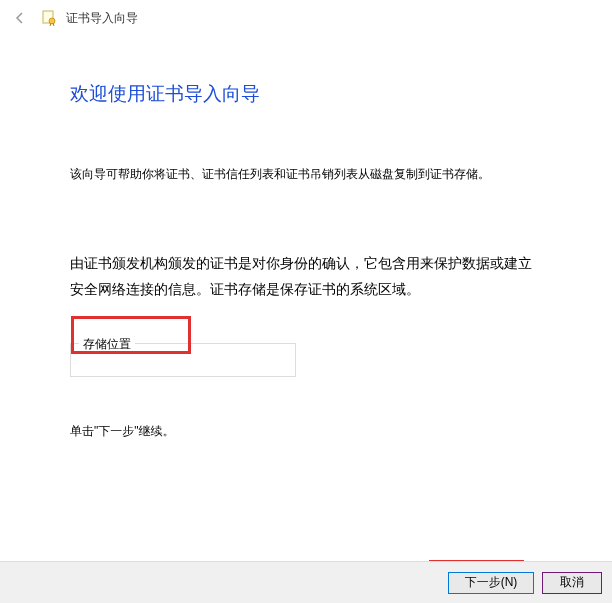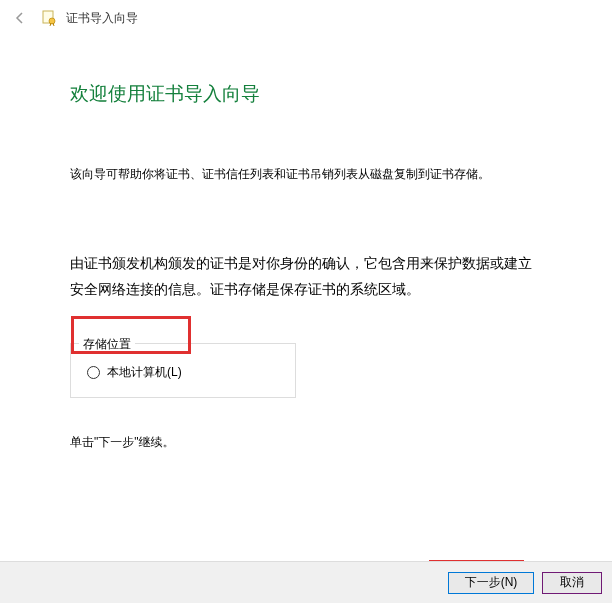--- a/index.html
+++ b/index.html
@@ -42,42 +42,42 @@
     }
     .header-title {
       font-size: 12px;
       color: #333;
     }
     .content {
       padding: 45px 70px 0 70px;
     }
     .main-title {
       font-size: 19px;
-      color: #15803d;
+      color: #1d4ed8;
       font-weight: normal;
       margin-bottom: 56px;
     }
     .paragraph {
       font-size: 12px;
       color: #000;
       line-height: 1.9;
       margin-bottom: 64px;
     }
     .paragraph2 {
       font-size: 14px;
       color: #000;
       line-height: 1.9;
       margin-bottom: 40px;
     }
     .fieldset {
       border: 1px solid #ddd;
       padding: 18px 16px 14px 12px;
       width: 226px;
       position: relative;
-      margin-bottom: 36px;
+      margin-bottom: 46px;
     }
     .fieldset-legend {
       position: absolute;
       top: -8px;
       left: 8px;
       background: #fff;
       padding: 0 4px;
       font-size: 12px;
       color: #000;
     }
@@ -189,24 +189,20 @@
   <h1 class="main-title">欢迎使用证书导入向导</h1>
 
   <p class="paragraph">该向导可帮助你将证书、证书信任列表和证书吊销列表从磁盘复制到证书存储。</p>
 
   <p class="paragraph2">由证书颁发机构颁发的证书是对你身份的确认，它包含用来保护数据或建立安全网络连接的信息。证书存储是保存证书的系统区域。</p>
 
   <div class="fieldset">
     <div class="fieldset-legend">存储位置</div>
 
 
-    <div class="radio-row">
-      <span class="radio-circle"></span>
-      <span class="radio-label">本地计算机(L)</span>
-    </div>
   </div>
 
   <p class="continue-text">单击"下一步"继续。</p>
 </div>
 
 <div class="highlight-box highlight1"></div>
 <div class="highlight-box highlight2"></div>
 
 <div class="footer">
   <button class="btn primary">下一步(N)</button>

